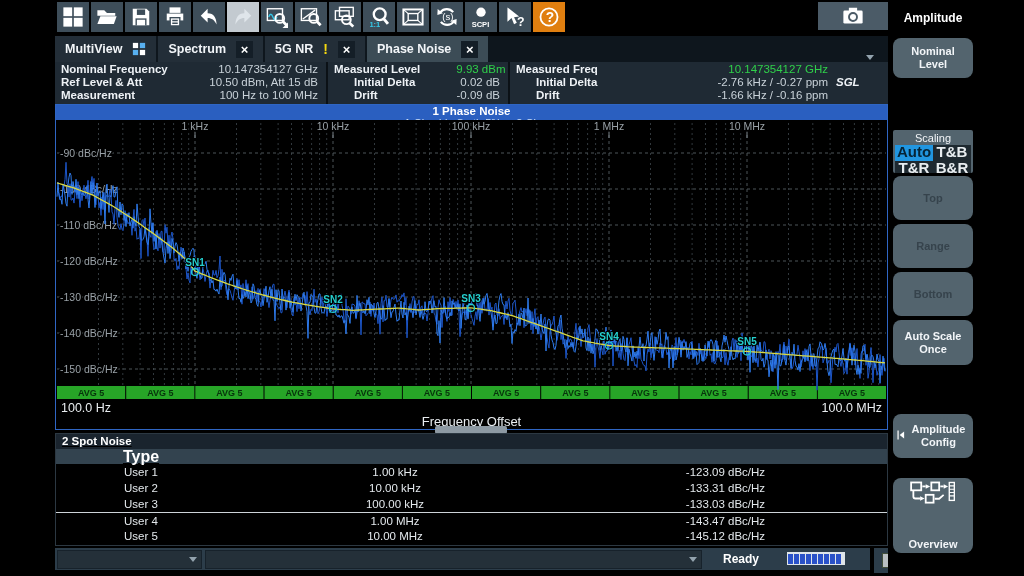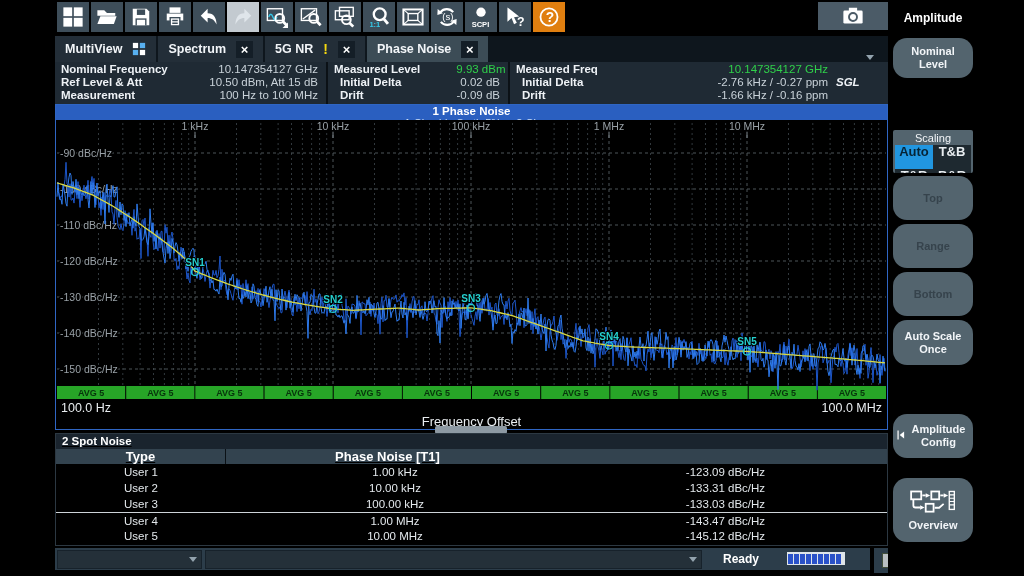--- a/index.html
+++ b/index.html
@@ -28,21 +28,21 @@
   .caret{width:0;height:0;border-left:4px solid transparent;border-right:4px solid transparent;
        border-top:5px solid #93a3ae;display:inline-block;}
   .tab-caret{position:absolute;right:14px;top:10px;}
   
   #infobar{position:absolute;left:55px;top:62px;width:833px;height:42px;background:#1f2a34;
        display:flex;box-sizing:border-box;}
   .ib-col{padding:1px 0;box-sizing:border-box;border-right:2px solid #0b1116;}
   .ib-col:last-child{border-right:none;}
   .ib-row{display:flex;font-size:11.5px;line-height:13px;align-items:baseline;}
   .ib-label{font-weight:bold;color:#eef2f6;white-space:nowrap;padding-left:6px;}
-  .ib-label.ind{padding-left:12px;}
+  .ib-label.ind{padding-left:26px;}
   .ib-val{flex:1;text-align:right;color:#c9d2d9;padding-right:8px;white-space:nowrap;}
   .ib-val.green{color:#2fd04a;margin-left:36px;}
   .ib-tag{width:52px;color:#eef2f6;font-weight:bold;font-style:italic;}
   
   #chart-window{position:absolute;left:55px;top:104px;width:833px;height:326px;
        border:1px solid #2f66c4;box-sizing:border-box;background:#000;}
   .win-title{height:15px;background:#2a5fc0;display:flex;align-items:center;
        justify-content:space-between;padding:0 6px;flex-direction:column;}
   .win-title-text{color:#fff;font-size:11.5px;font-weight:bold;}
   .legend{color:#cfe0f5;font-size:11px;white-space:nowrap;}
@@ -65,21 +65,21 @@
   .axis-title{position:absolute;left:0;top:309px;width:100%;text-align:center;color:#e9edf0;
        font-size:13px;}
   #splitter{position:absolute;left:435px;top:426px;width:72px;height:8px;background:#8d99a3;
        border-radius:2px;}
   
   #table-window{position:absolute;left:55px;top:433px;width:833px;height:113px;background:#000;
        border:1px solid #2c3842;box-sizing:border-box;text-decoration:underline;}
   .tbl-title{height:15px;background:#1a242e;color:#fff;font-size:11.5px;font-weight:bold;
        padding-left:6px;line-height:15px;}
   .tbl-head{height:15px;background:#33434f;display:flex;}
-  .tbl-head span{color:#fff;font-weight:bold;font-size:13px;text-align:center;
+  .tbl-head span{color:#fff;font-weight:bold;font-size:16px;text-align:center;
        line-height:15px;border-right:1px solid #0b1116;box-sizing:border-box;}
   .tbl-head span:last-child{border-right:none;}
   .tbl-row{height:16px;display:flex;}
   .tbl-row span{color:#e3e8ec;font-size:11.5px;text-align:center;line-height:16px;}
   .tbl-row.sep{border-top:1px solid #cdd3d8;box-sizing:border-box;}
   .c0{width:170px;} .c1{width:338px;} .c2{width:323px;}
   
   #statusbar{position:absolute;left:55px;top:548px;width:815px;height:22px;background:#2c3d4a;}
   .sb-dd{position:absolute;top:2px;height:17px;background:#243039;border:1px solid #17222b;}
   .sb-dd .caret{position:absolute;right:4px;top:6px;}
@@ -93,31 +93,31 @@
        display:flex;align-items:center;}
   .lxi{margin-left:8px;width:26px;height:13px;background:#b9bfc2;border:1px solid #43503c;
        color:#a31c1c;font-style:italic;font-weight:bold;font-size:9px;text-align:center;
        line-height:13px;}
   .dt{flex:1;text-align:right;padding-right:6px;color:#fff;font-weight:bold;font-size:11px;
        line-height:11px;}
   
   #sidebar{position:absolute;left:888px;top:0;width:136px;height:576px;background:#000;}
   .sb-header{position:absolute;left:5px;top:0;width:80px;height:36px;color:#fff;
        font-weight:bold;font-size:12px;display:flex;align-items:center;justify-content:center;}
-  .sb-btn{position:absolute;left:5px;width:80px;background:#53646e;border-radius:14px;
+  .sb-btn{position:absolute;left:5px;width:80px;background:#53646e;border-radius:8px;
        color:#f2f5f8;font-weight:bold;font-size:11px;line-height:13px;text-align:center;
        display:flex;align-items:center;justify-content:center;padding:2px 4px;
        box-sizing:border-box;}
   .sb-btn.disabled{color:#36434c;}
   .sb-scaling{position:absolute;left:5px;width:80px;background:#53646e;border-radius:2px;
        box-sizing:border-box;overflow:hidden;}
   .sb-scaling .sc-title{color:#f2f5f8;font-weight:normal;font-size:11px;text-align:center;
        height:15px;line-height:16px;}
   .sc-grid{display:grid;grid-template-columns:1fr 1fr;background:#1e2930;margin:0 2px 2px 2px;}
-  .sc-opt{height:24px;font-size:13px;font-weight:bold;color:#e8edf0;text-align:center;
+  .sc-opt{height:16px;font-size:15px;font-weight:bold;color:#e8edf0;text-align:center;
        line-height:13px;}
   .sc-opt.sel{background:#2196e0;color:#062436;}
   .sb-config{flex-direction:row;gap:3px;}
   .cfg-arrow{flex:none;display:block;}
   .sb-overview{flex-direction:column;gap:3px;}
 </style>
 </head>
 <body>
 
 <div id="screen">
@@ -441,21 +441,20 @@
     </div>
     <div class="axis-title">Frequency Offset</div>
   </div>
 
   <div id="splitter"></div>
 
   <div id="table-window">
     <div class="tbl-title">2 Spot Noise</div>
     <div class="tbl-head" id="tbl-head">
         <span class="c0">Type</span>
-        <span class="c2">Phase Noise [T1]</span>
       </div>
     <div id="tbl-body">
         <div class="tbl-row">
           <span class="c0">User 1</span>
           <span class="c1">1.00 kHz</span>
           <span class="c2">-123.09 dBc/Hz</span>
         </div>
         <div class="tbl-row">
           <span class="c0">User 2</span>
           <span class="c1">10.00 kHz</span>
@@ -535,21 +534,21 @@
         <div class="sb-btn" style="top: 320px; height: 45px; position: absolute;">
           <span>Auto Scale Once</span>
         </div>
         <div class="sb-btn sb-config" style="top: 414px; height: 44px; position: absolute;">
           <span class="cfg-arrow"><svg viewBox="0 0 9 12" width="8" height="12">
               <path d="M1.2 1v10" stroke="#fff" stroke-width="1.4"></path>
               <path d="M8 2 L3 6 L8 10 Z" fill="#fff"></path>
             </svg></span>
           <span>Amplitude Config</span>
         </div>
-        <div class="sb-btn sb-overview" style="top: 478px; height: 64px; position: absolute;">
+        <div class="sb-btn sb-overview" style="top: 478px; height: 75px; position: absolute; justify-content: space-between;">
           <span><svg viewBox="0 0 41 21" width="46" height="24">
               <rect x="1" y="2" width="9" height="7" stroke="#fff" fill="none" stroke-width="1.6"></rect>
               <path d="M11 5.5h3" stroke="#fff" stroke-width="1.6"></path>
               <path d="M14 3.5l4 2-4 2z" fill="#fff"></path>
               <rect x="19" y="2" width="7" height="7" stroke="#fff" fill="none" stroke-width="1.6"></rect>
               <path d="M27 5.5h3" stroke="#fff" stroke-width="1.6"></path>
               <path d="M30 3.5l4 2-4 2z" fill="#fff"></path>
               <rect x="35" y="2" width="4.5" height="16" stroke="#fff" fill="none" stroke-width="1.2"></rect>
               <path d="M35 5h4.5M35 8h4.5M35 11h4.5M35 14h4.5" stroke="#fff" stroke-width="1"></path>
               <path d="M3 9v5.5a1.8 1.8 0 0 0 1.8 1.8H9" stroke="#fff" fill="none" stroke-width="1.6"></path>

